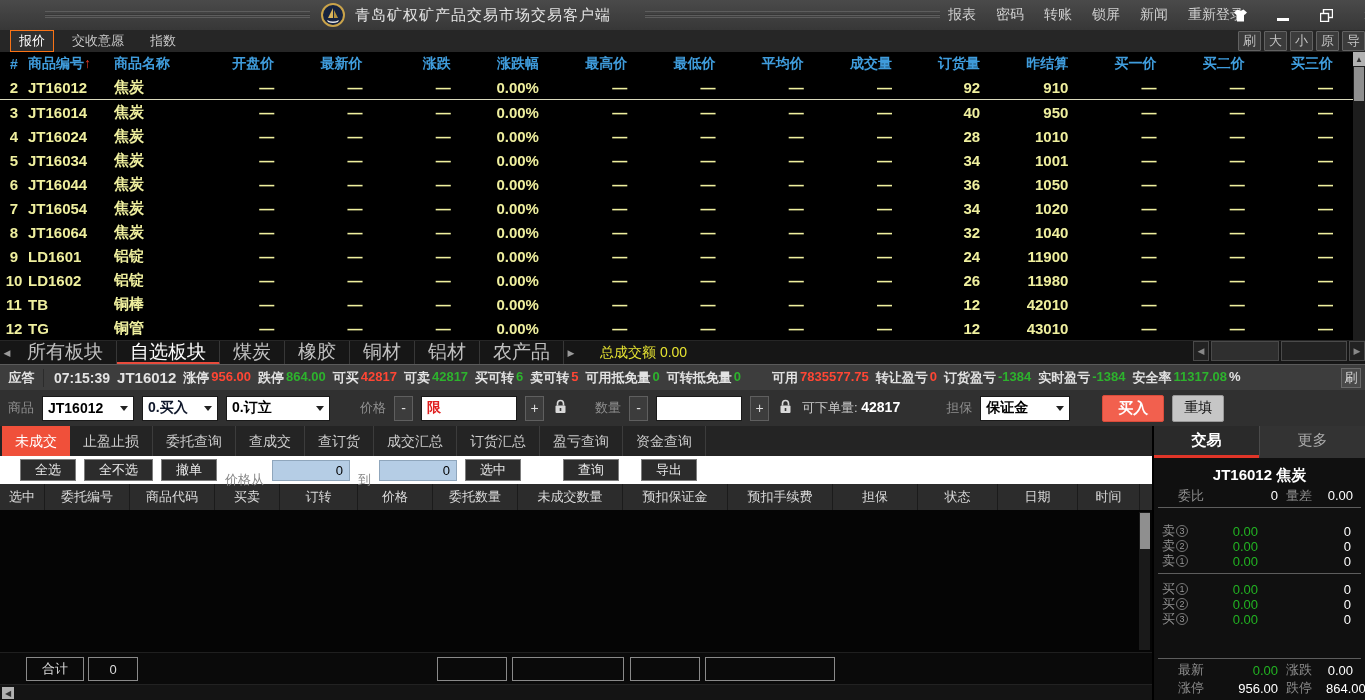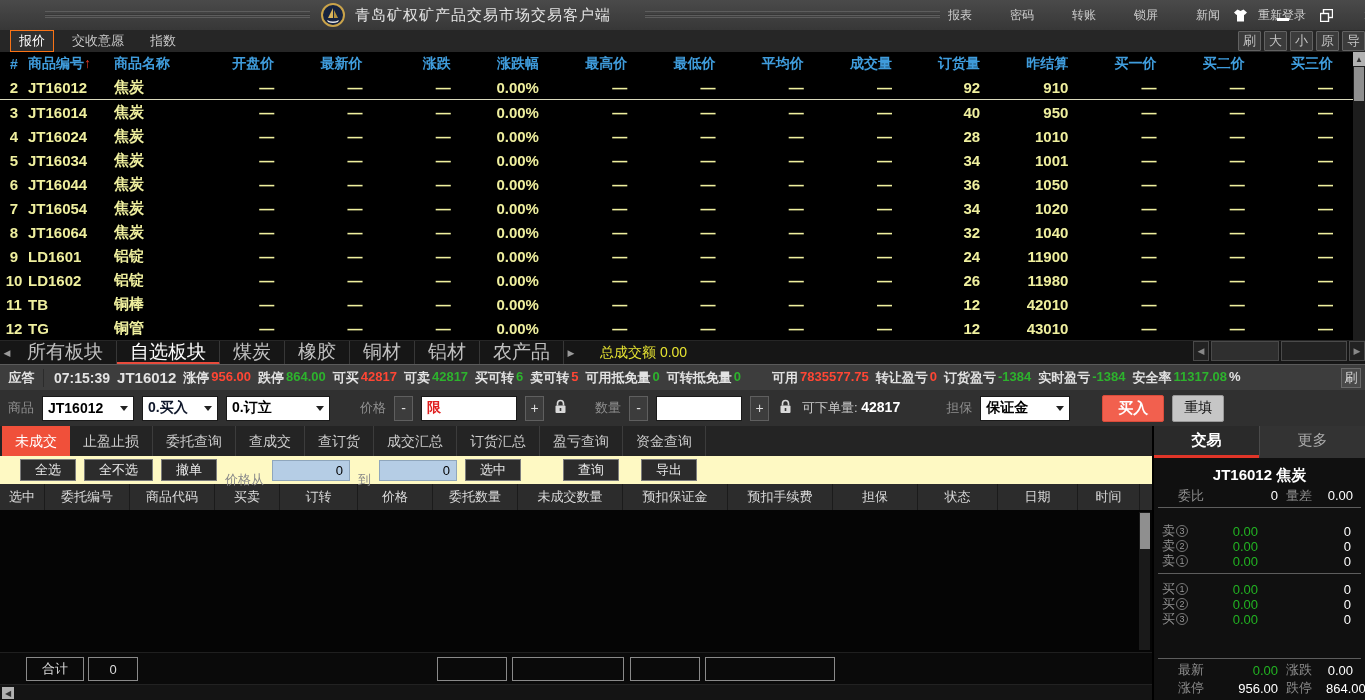--- a/index.html
+++ b/index.html
@@ -9,21 +9,21 @@
   
   #titlebar { position:absolute; left:0; top:0; width:1365px; height:30px;
     background:linear-gradient(#4a4a4a,#373737); display:flex; align-items:center; color:#ddd; }
   .deco-lines { height:7px; border-top:1px solid #5d5d5d; border-bottom:1px solid #5d5d5d;
     background:linear-gradient(#373737,#373737) center/100% 1px no-repeat, transparent; }
   .deco-lines::before{ content:""; display:block; height:3px; border-bottom:1px solid #5d5d5d; }
   #deco-left { position:absolute; left:45px; top:11px; width:265px; }
   #deco-right { position:absolute; left:645px; top:11px; width:295px; }
   #logo { position:absolute; left:321px; top:3px; }
   #app-title { position:absolute; left:355px; top:6px; font-size:15px; color:#e4e4e4; letter-spacing:1px; }
-  #titlebar-menu { position:absolute; left:948px; top:0; height:30px; display:flex; align-items:center; gap:38px; font-size:12px; color:#cfcfcf; }
+  #titlebar-menu { position:absolute; left:948px; top:0; height:30px; display:flex; align-items:center; gap:20px; font-size:14px; color:#cfcfcf; }
   .tmenu-item { cursor:default; }
   #win-icons { position:absolute; left:1232px; top:0; height:30px; display:flex; align-items:center; gap:27px; }
   .win-ic { width:16px; height:16px; display:flex; align-items:center; justify-content:center; color:#fff; }
   .min-bar { width:12px; height:3px; background:#fff; margin-top:8px; }
   .close-x { font-size:17px; font-weight:bold; color:#fff; line-height:1; }
 
   
   #menubar { position:absolute; left:0; top:30px; width:1365px; height:22px; background:#262626;
     display:flex; align-items:center; }
   .mtab { font-size:13px; color:#c8c8c8; padding:1px 8px; margin-left:10px; }
@@ -96,21 +96,21 @@
   #buy-btn { width:62px; height:27px; background:#f2604e; border:1px solid #d94b3a; border-radius:2px;
     color:#fff; font-weight:bold; font-size:15px; display:flex; align-items:center; justify-content:center; }
   #reset-btn { width:52px; height:27px; background:#c6c6c6; border:1px solid #999; border-radius:2px;
     color:#111; font-size:14px; display:flex; align-items:center; justify-content:center; }
 
   
   #lowerleft { position:absolute; left:0; top:426px; width:1152px; height:274px; background:#0a0a0a; }
   #subtabs { height:30px; background:#242424; display:flex; align-items:center; padding-left:2px; }
   .stab { font-size:14px; color:#cccccc; padding:0 13px; height:30px; line-height:30px; border-right:1px solid #3c3c3c; }
   .stab.active { background:#f0503a; color:#fff; border-right:none; }
-  #filterbar { height:28px; background:#fef9c3; display:flex; align-items:center; gap:8px; padding-left:20px; font-size:13px; }
+  #filterbar { height:28px; background:#ffffff; display:flex; align-items:center; gap:8px; padding-left:20px; font-size:13px; }
   .f-btn { height:22px; padding:0 14px; background:#2c2c2c; border:1px solid #7d7d7d; color:#e8e8e8;
     display:flex; align-items:center; justify-content:center; }
   .f-label { color:#8a8a8a;margin-top:20px; }
   .f-input { width:78px; height:21px; background:#b5cde5; border:1px solid #8fa6bc; color:#000;
     font-size:13px; text-align:right; padding-right:6px; font-family:inherit; }
   #ordershdr { height:26px; background:#2c2c2c; display:flex; align-items:center; font-size:13px; color:#dcdcdc; }
   .oh-cell { height:26px; line-height:26px; text-align:center; border-right:1px solid #1b1b1b; flex:none;
     overflow:hidden; white-space:nowrap; }
   #ordersbody { position:relative; height:142px; background:#050505; }
   #empty-text { position:absolute; left:0; right:20px; top:62px; text-align:center; color:#c2c2c2; font-size:13px; }

